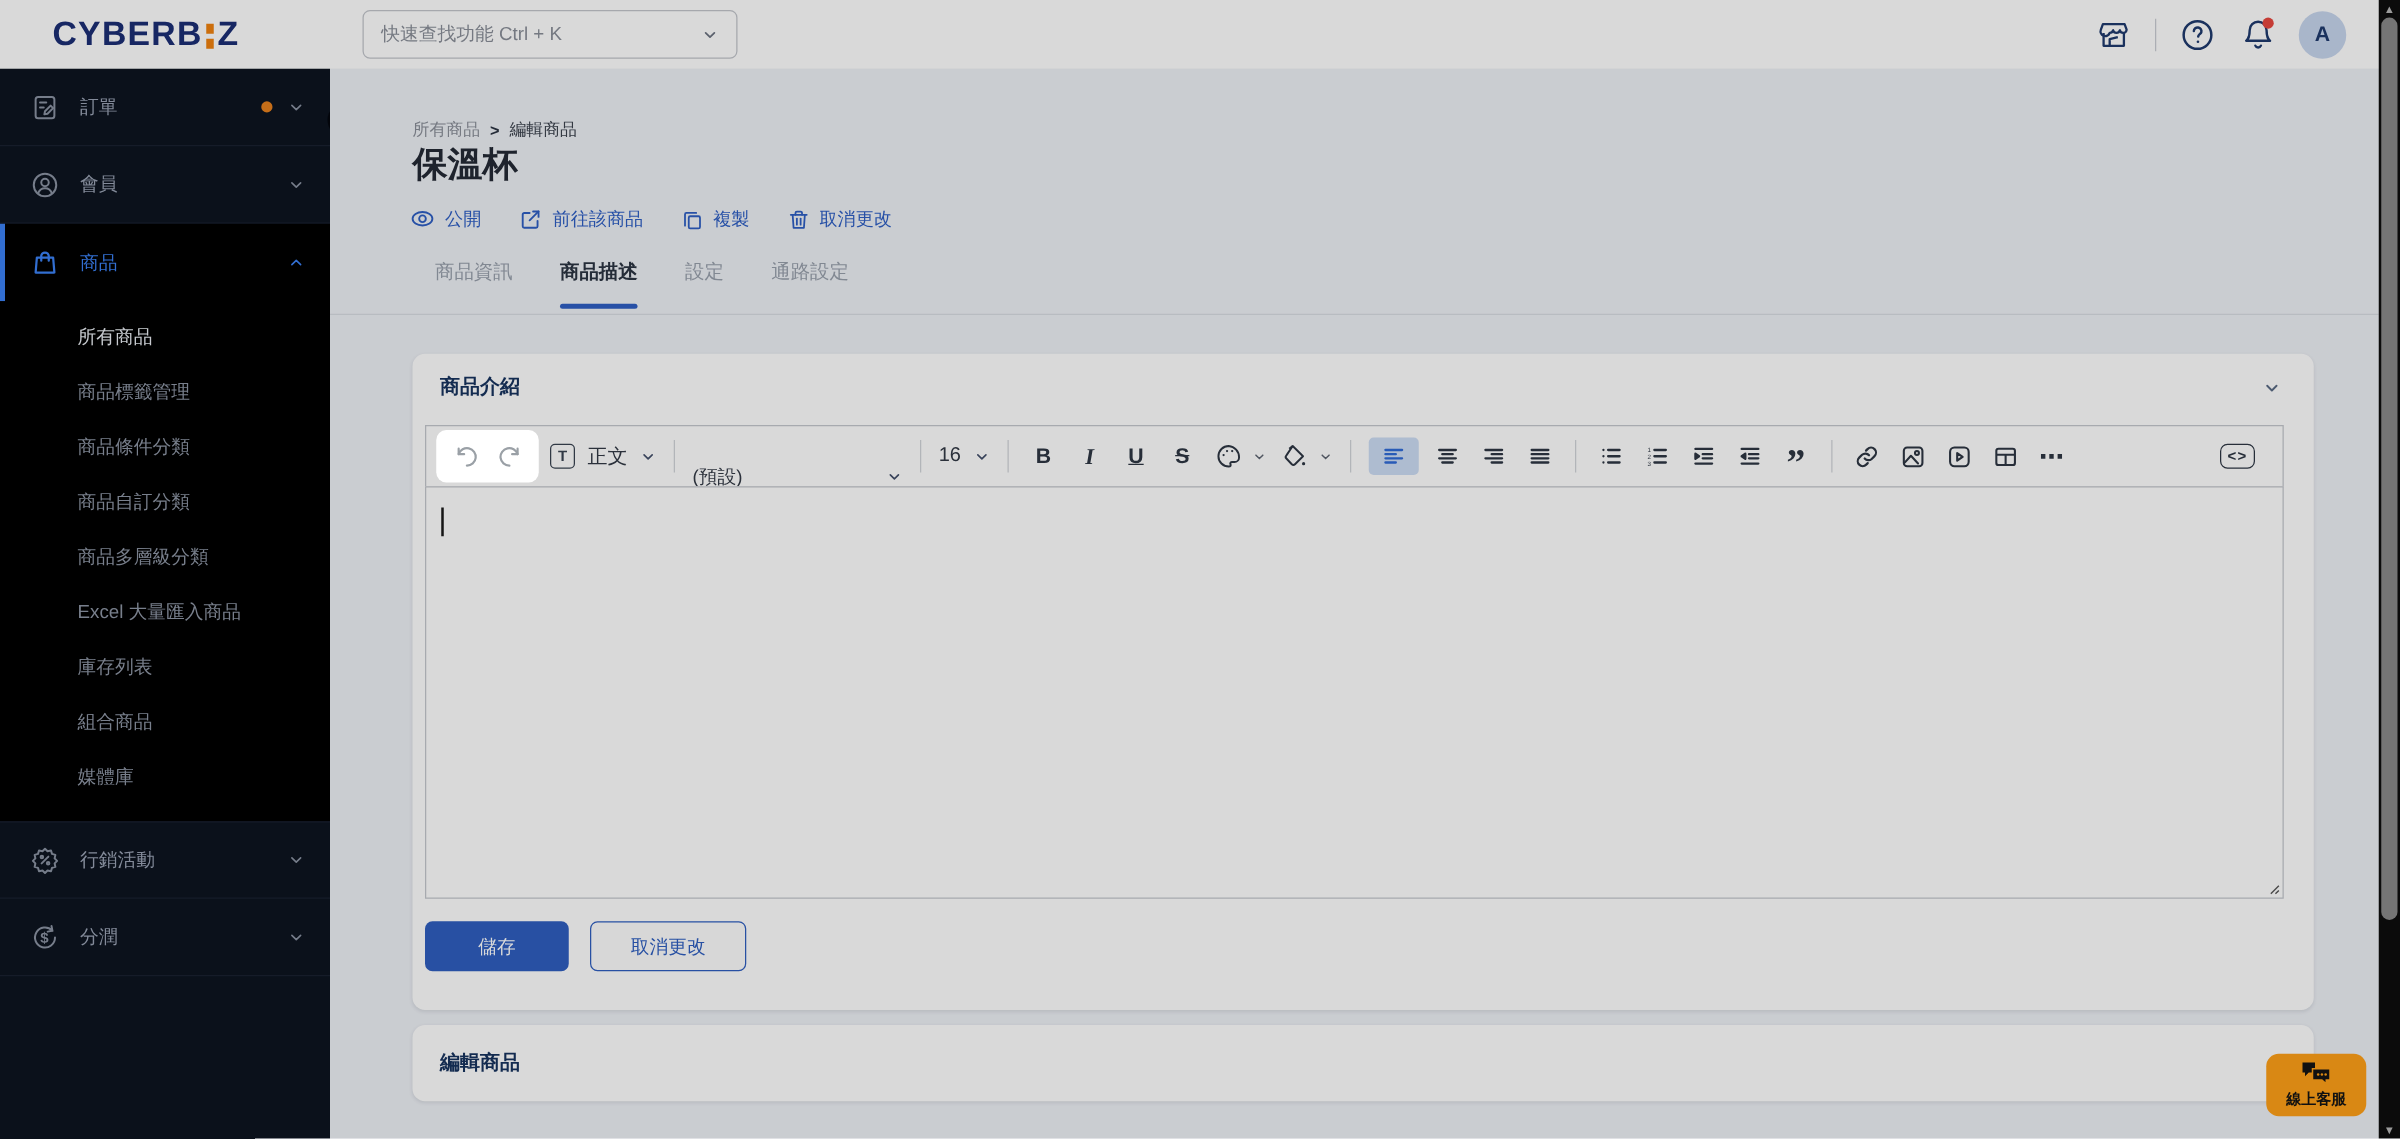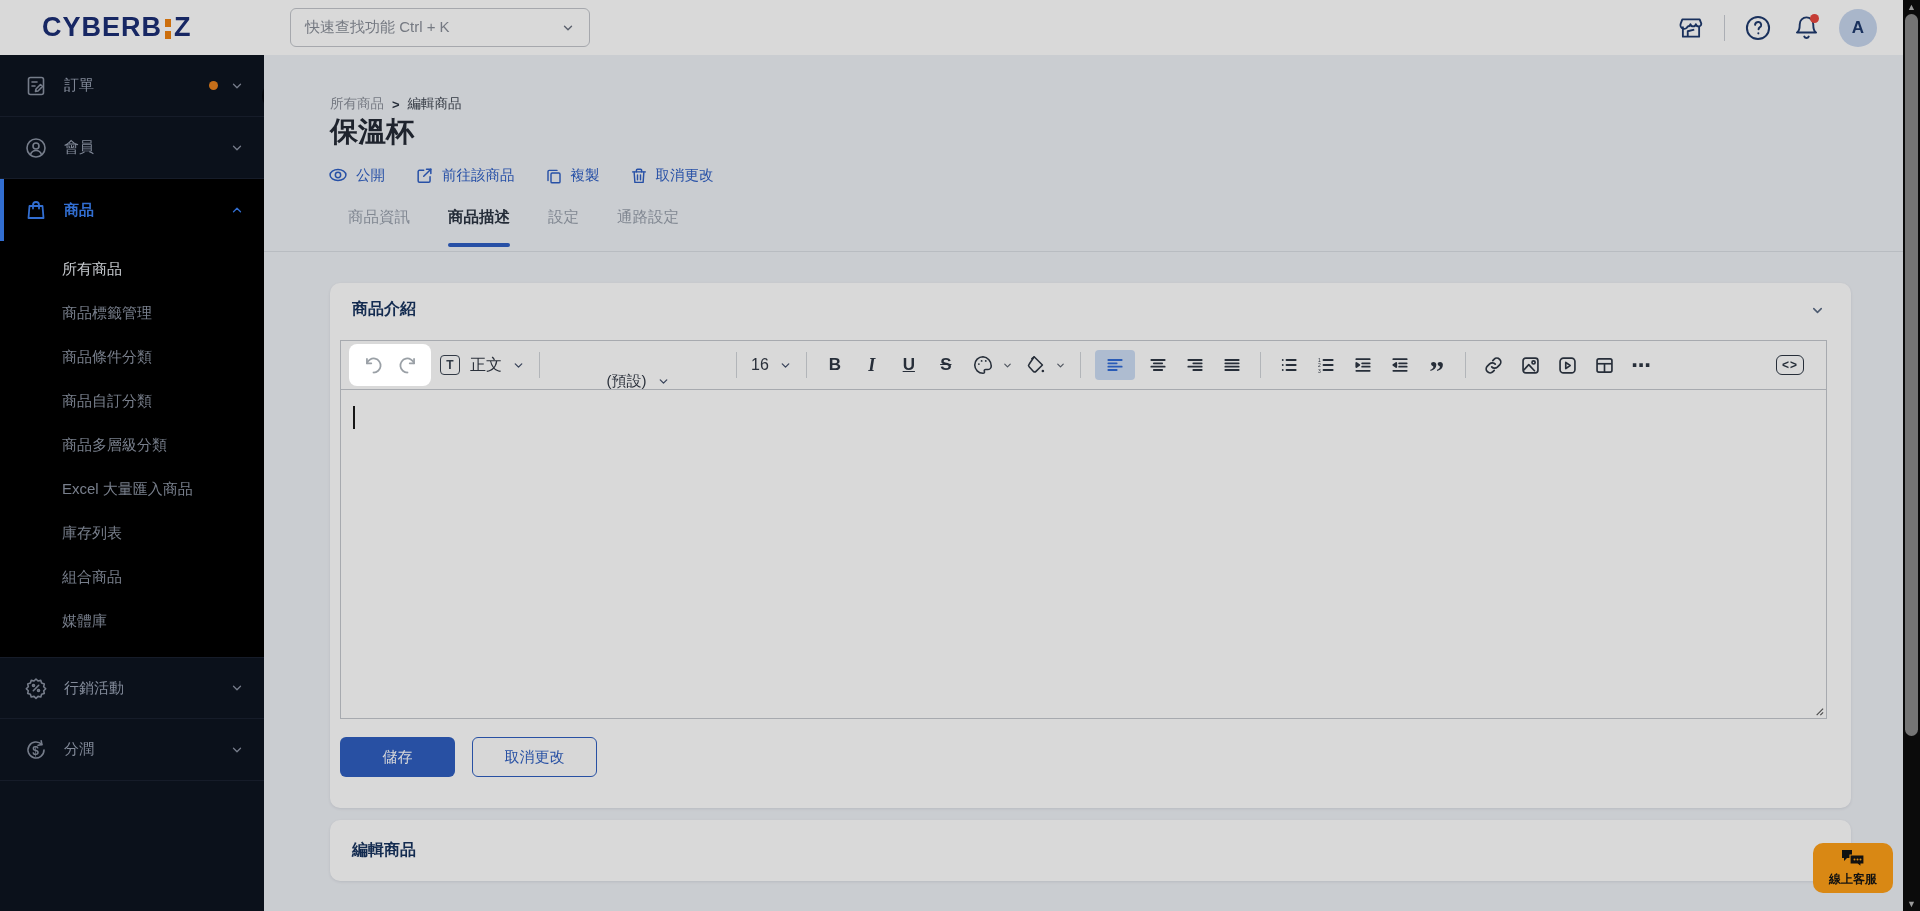--- a/index.html
+++ b/index.html
@@ -26,21 +26,21 @@
   .avatar{width:38px;height:38px;border-radius:50%;background:#c7d6ee;color:#1f3a6e;font-weight:bold;font-size:17px;display:flex;align-items:center;justify-content:center;}
 
   
   .sidebar{position:absolute;left:0;top:55px;width:264px;height:856px;background:var(--sidebar-bg);color:#9aa3b4;}
   .side-item{height:62px;display:flex;align-items:center;padding:0 20px 0 24px;border-bottom:1px solid #1a2231;font-size:15px;cursor:pointer;}
   .side-item .sicon{width:24px;height:24px;margin-right:16px;color:#8b93a3;flex:0 0 auto;}
   .side-item .chev{margin-left:auto;color:#8b93a3;}
   .side-item .dot{width:9px;height:9px;border-radius:50%;background:var(--orange-dot);margin-left:auto;margin-right:12px;}
   .side-item .dot + .chev{margin-left:0;}
   .products-group{background:#000;}
-  .side-item.active{border-left:4px solid var(--active-blue);padding-left:20px;color:var(--active-blue);border-bottom:none;font-weight:bold;}
+  .side-item.active{border-left:4px solid var(--active-blue);padding-left:20px;color:var(--active-blue);border-bottom:none;}
   .side-item.active .sicon,.side-item.active .chev{color:var(--active-blue);}
   .submenu{padding:6px 0 14px 0;background:#000;}
   .submenu-item{height:44px;display:flex;align-items:center;padding-left:62px;font-size:15px;color:#8e96a5;cursor:pointer;}
   .submenu-item.current{color:#e9edf3;}
   .side-item.below-group{border-top:1px solid #1a2231;}
   .collapse-btn{position:absolute;left:262px;top:82px;width:28px;height:28px;border-radius:50%;background:#04070d;color:#cfd4dc;display:flex;align-items:center;justify-content:center;font-size:13px;font-weight:bold;cursor:pointer;letter-spacing:-1px;}
 
   
   .main{position:absolute;left:264px;top:55px;width:1639px;height:856px;background:var(--page-bg);}
   .breadcrumb{position:absolute;left:66px;top:40px;font-size:13.5px;color:#8a8f99;display:flex;align-items:center;gap:8px;}
@@ -62,21 +62,21 @@
   .card-chev{position:absolute;right:26px;top:20px;color:#5b6b85;cursor:pointer;}
 
   .toolbar{position:absolute;left:10px;top:57px;width:1487px;height:50px;border:1px solid #c5c8ce;display:flex;align-items:center;padding:0 22px 0 8px;gap:9px;background:#fff;}
   .tbtn{min-width:28px;height:30px;display:flex;align-items:center;justify-content:center;color:#2e3744;cursor:pointer;border-radius:4px;}
   .vsep{width:1px;height:26px;background:#d2d5da;margin:0 5px;flex:0 0 auto;}
   .spotlight{position:relative;z-index:60;background:#fff;border-radius:8px;height:42px;display:flex;align-items:center;justify-content:center;gap:6px;padding:0 10px;}
   .spotlight .tbtn{color:#9aa0a6;}
   .dd{display:flex;align-items:center;gap:10px;color:#333a46;font-size:16px;cursor:pointer;}
   .dd .chev{color:#44506b;}
   .tbox{width:20px;height:20px;border:1.7px solid #3a4452;border-radius:4px;font-size:12px;font-weight:bold;display:flex;align-items:center;justify-content:center;color:#3a4452;}
-  .dd-font{width:168px;justify-content:center;font-size:15px;margin-top:32px;}
+  .dd-font{width:168px;justify-content:space-between;font-size:15px;margin-top:32px;}
   .fmt{font-size:17px;font-weight:bold;}
   .fmt.i{font-family:"Liberation Serif","DejaVu Serif",serif;font-style:italic;font-weight:bold;font-size:18px;}
   .fmt.u{text-decoration:underline;}
   .fmt.s{text-decoration:line-through;}
   .mini-chev{color:#5f6672;margin-left:-4px;}
   .tbtn.align-active{background:#cdddf5;width:40px;color:#2f6bd8;}
   .quote-glyph{font-family:"Liberation Serif","DejaVu Serif",serif;font-size:30px;font-weight:bold;line-height:10px;padding-top:12px;}
   .ellipsis-glyph{font-size:20px;font-weight:bold;letter-spacing:1px;}
   .code-box{border:1.8px solid #2e3744;border-radius:6px;padding:2px 5px;font-size:12px;font-weight:bold;color:#2e3744;letter-spacing:1px;}
   .tb-spacer{flex:1;}

